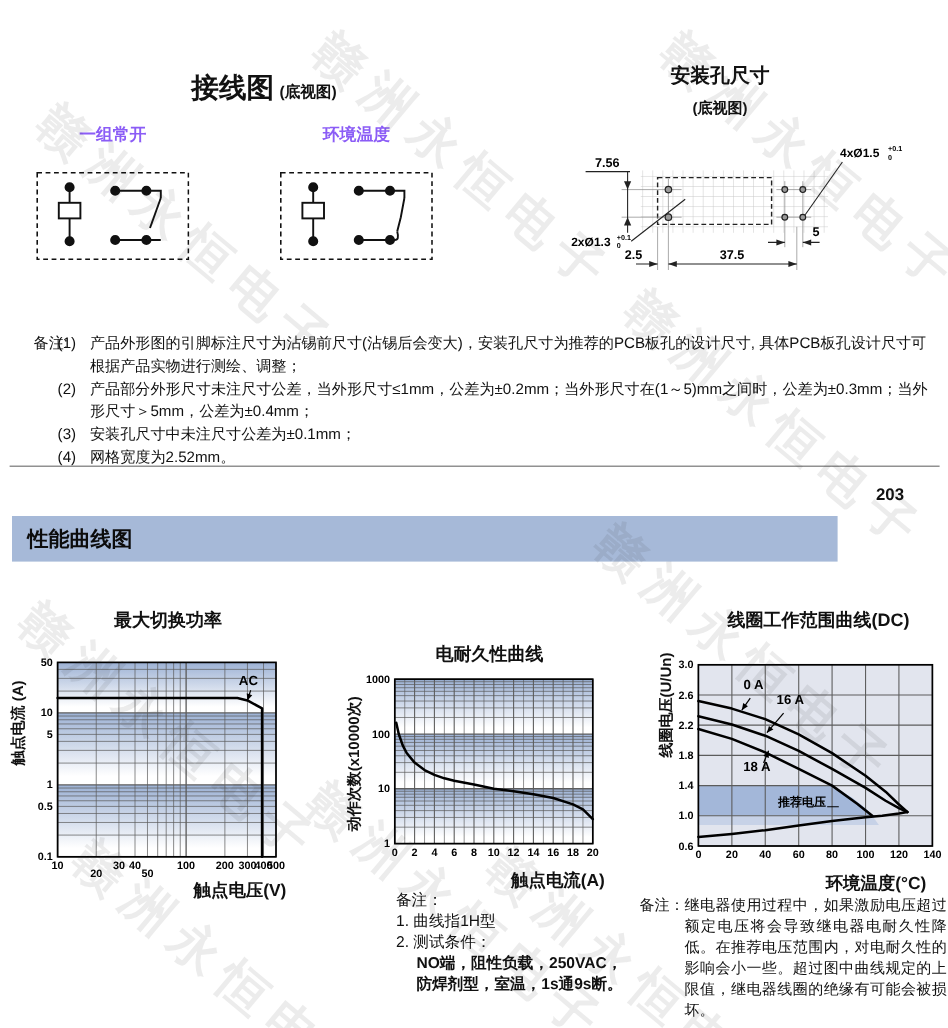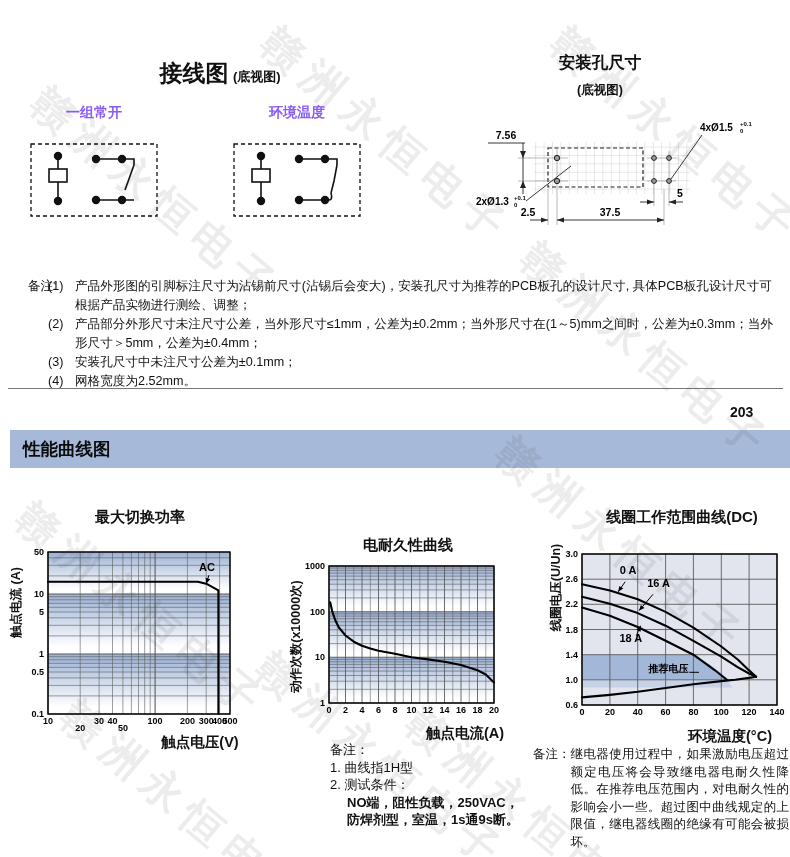--- a/index.html
+++ b/index.html
@@ -15,21 +15,21 @@
   .diagram-label{font-size:14px;font-weight:bold;color:#8b5cf6;text-align:center;}
   .notes{position:absolute;left:12px;top:277px;width:772px;padding-left:36px;
          font-size:12.6px;line-height:19px;box-sizing:border-box;}
   .notes-label{position:absolute;left:16px;top:0;}
   .note-item{display:flex;}
   .nnum{flex:0 0 27px;}
   .ntext{flex:1;}
   .rule{position:absolute;left:8px;top:388px;width:775px;border-top:1.2px solid #777;}
   .pagenum{position:absolute;left:730px;top:404px;width:52px;text-align:left;
            font-weight:bold;font-size:14px;}
-  .secbar{position:absolute;left:10px;top:430px;width:780px;height:38px;background:#a6b9d8;}
+  .secbar{position:absolute;left:10px;top:430px;width:688px;height:38px;background:#a6b9d8;}
   .secbar span{display:inline-block;padding-left:13px;line-height:38px;
                font-weight:bold;font-size:17.5px;color:#0c0c0c;}
   .chart-title{position:absolute;text-align:center;font-weight:bold;font-size:15px;}
   .ytitle{position:absolute;text-align:center;font-weight:bold;font-size:12.5px;
           transform:rotate(-90deg);}
   .xtitle{position:absolute;text-align:center;font-weight:bold;font-size:14.5px;}
   .cnotes{position:absolute;left:330px;top:741px;font-size:13px;line-height:17.5px;}
   .cnotes .ind{padding-left:17px;font-weight:bold;}
   .c3note{position:absolute;left:533px;top:746px;width:256px;font-size:12.5px;
           line-height:17.5px;display:flex;text-align:justify;}

